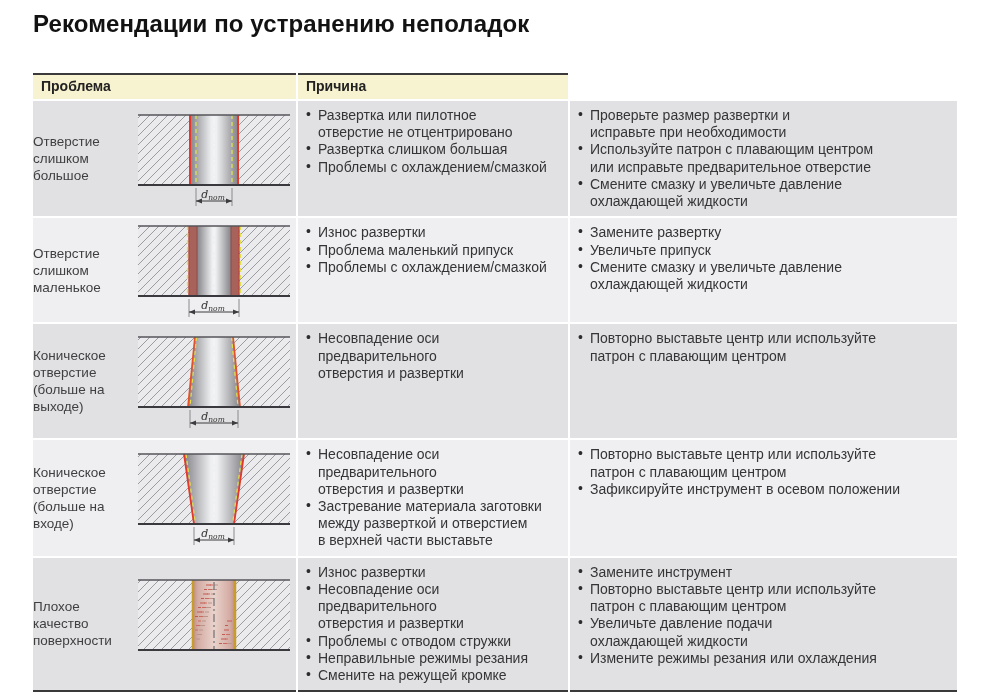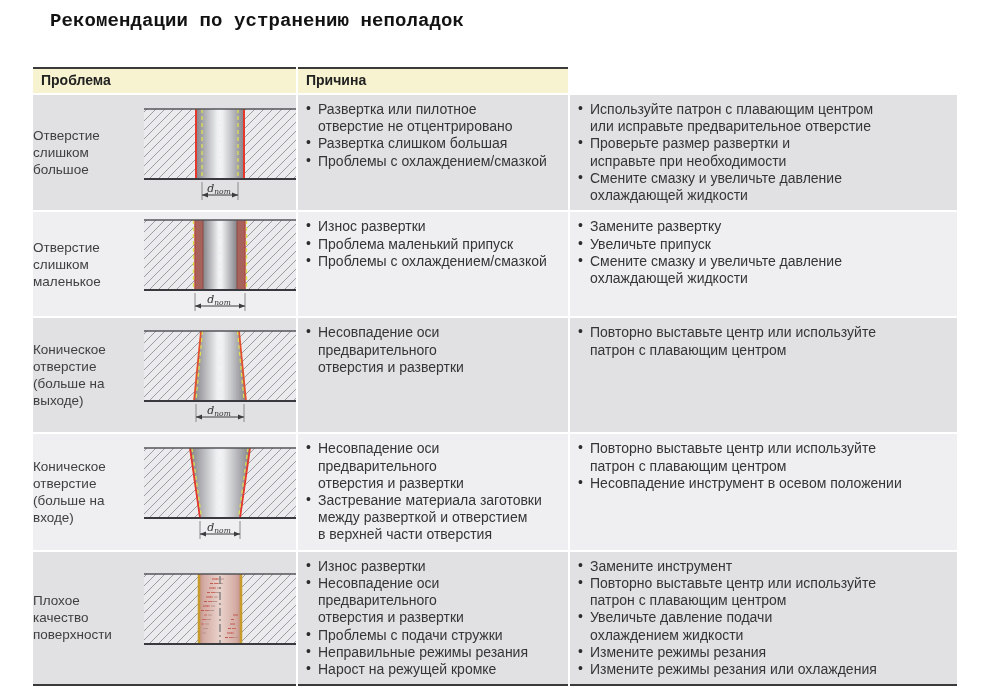--- a/index.html
+++ b/index.html
@@ -2,22 +2,22 @@
 <html><head>
 <meta charset="utf-8">
 <style>
   html,body{margin:0;padding:0;background:#ffffff;}
   body{
     width:990px;height:697px;overflow:hidden;
     font-family:"Liberation Sans","DejaVu Sans",sans-serif;
     color:#3a3a3c;
   }
   .title{
-    font-size:19px;font-weight:bold;color:#121212;
-    margin:10px 0 0 50px;letter-spacing:.1px;font-family:Liberation Mono, monospace;
+    font-size:24px;font-weight:bold;color:#121212;
+    margin:10px 0 0 33px;letter-spacing:.1px;
   }
   .table{margin:35px 33px 0 33px;}
   .thead{display:grid;grid-template-columns:263px 2px 270px 2px 1fr;}
   .th{
     background:#f7f2cf;border-top:2px solid #3a3a3a;
     font-weight:bold;font-size:14px;color:#222;
     padding:3px 8px 4px 8px;line-height:17px;
   }
   .th-cause,.th-solution{}
   .vgap{background:#ffffff;}
@@ -28,21 +28,21 @@
   .row:nth-child(4){min-height:110px;}
   .row:nth-child(5){min-height:127px;}
   .row:nth-child(odd) .cell{background:#e1e1e3;}
   .row:nth-child(even) .cell{background:#efeff1;}
   .row:last-child .cell{border-bottom:2px solid #3a3a3a;}
   .cell.problem{
     display:flex;align-items:center;
     padding-left:0;font-size:13.5px;line-height:1.26;
     white-space:pre-line;color:#3f3f41;
   }
-  .cell.diagram{display:flex;align-items:center;justify-content:flex-end;}
+  .cell.diagram{display:flex;align-items:center;justify-content:flex-start;}
   .cell.causes,.cell.solutions{padding:6px 4px 6px 7px;}
   ul.blist{margin:0;padding:0;list-style:none;font-size:14px;line-height:1.23;color:#353537;}
   ul.blist li{position:relative;padding-left:13px;white-space:pre-line;margin:0;}
   ul.blist li::before{content:"\2022";position:absolute;left:1px;top:-1px;color:#2c2c2e;}
   svg{display:block;}
 </style>
 </head>
 <body>
 
 <svg width="0" height="0" style="position:absolute" aria-hidden="true">
@@ -108,24 +108,24 @@
       <ul class="blist">
             <li>Развертка или пилотное
 отверстие не отцентрировано</li>
             <li>Развертка слишком большая</li>
             <li>Проблемы с охлаждением/смазкой</li>
           </ul>
     </div>
     <div class="vgap"></div>
     <div class="cell solutions">
       <ul class="blist">
+            <li>Проверьте размер развертки и
+исправьте при необходимости</li>
             <li>Используйте патрон с плавающим центром
 или исправьте предварительное отверстие</li>
-            <li>Проверьте размер развертки и
-исправьте при необходимости</li>
             <li>Смените смазку и увеличьте давление
 охлаждающей жидкости</li>
           </ul>
     </div>
   </div>
 
   <div class="row">
     <div class="cell problem">Отверстие
 слишком
 маленькое</div>
@@ -240,29 +240,29 @@
           </svg>
         </div>
     <div class="vgap"></div>
     <div class="cell causes">
       <ul class="blist">
             <li>Несовпадение оси
 предварительного
 отверстия и развертки</li>
             <li>Застревание материала заготовки
 между разверткой и отверстием
-в верхней части отверстия</li>
+в верхней части выставьте</li>
           </ul>
     </div>
     <div class="vgap"></div>
     <div class="cell solutions">
       <ul class="blist">
             <li>Повторно выставьте центр или используйте
 патрон с плавающим центром</li>
-            <li>Несовпадение инструмент в осевом положении</li>
+            <li>Зафиксируйте инструмент в осевом положении</li>
           </ul>
     </div>
   </div>
 
   <div class="row">
     <div class="cell problem">Плохое
 качество
 поверхности</div>
     <div class="cell diagram">
           <svg viewBox="0 0 152 100" width="152" height="100">
@@ -318,32 +318,31 @@
             <line x1="0" y1="76" x2="152" y2="76" stroke="#3a3a3e" stroke-width="2.2"></line>
           </svg>
         </div>
     <div class="vgap"></div>
     <div class="cell causes">
       <ul class="blist">
             <li>Износ развертки</li>
             <li>Несовпадение оси
 предварительного
 отверстия и развертки</li>
-            <li>Проблемы с подачи стружки</li>
+            <li>Проблемы с отводом стружки</li>
             <li>Неправильные режимы резания</li>
-            <li>Нарост на режущей кромке</li>
+            <li>Смените на режущей кромке</li>
           </ul>
     </div>
     <div class="vgap"></div>
     <div class="cell solutions">
       <ul class="blist">
             <li>Замените инструмент</li>
             <li>Повторно выставьте центр или используйте
 патрон с плавающим центром</li>
             <li>Увеличьте давление подачи
-охлаждением жидкости</li>
-            <li>Измените режимы резания</li>
+охлаждающей жидкости</li>
             <li>Измените режимы резания или охлаждения</li>
           </ul>
     </div>
   </div>
 </div>
 </div>
 
 </body></html>

